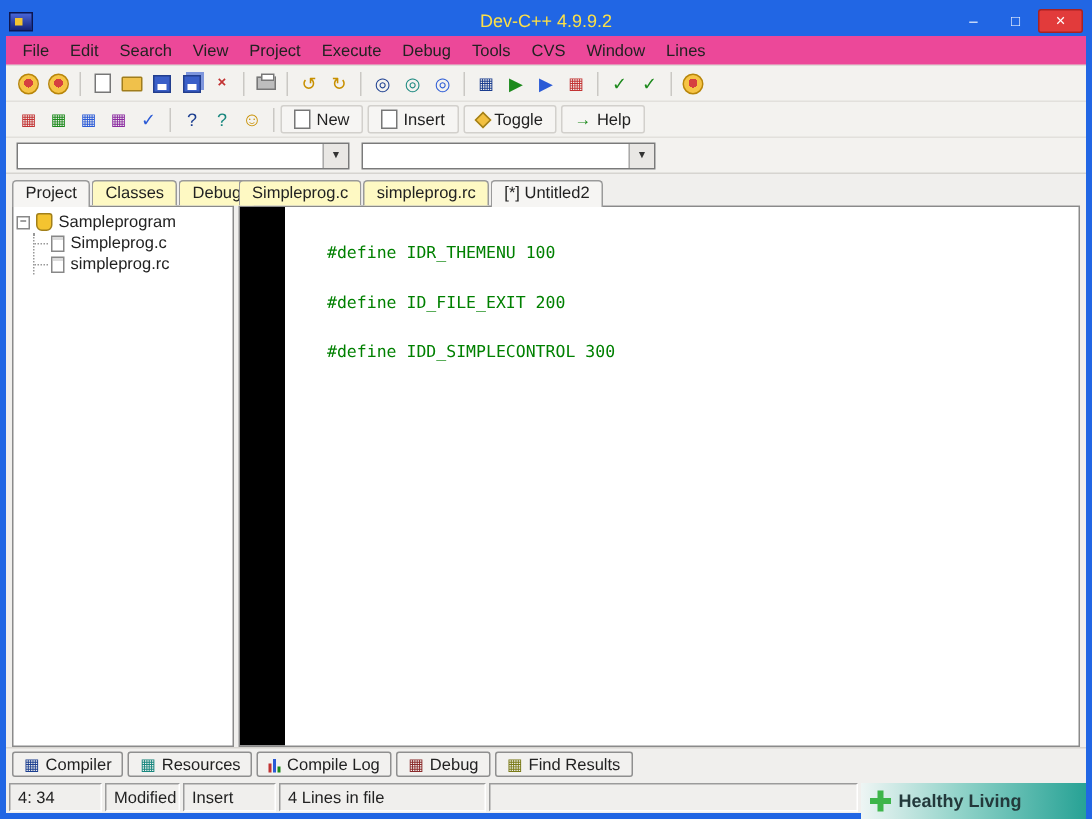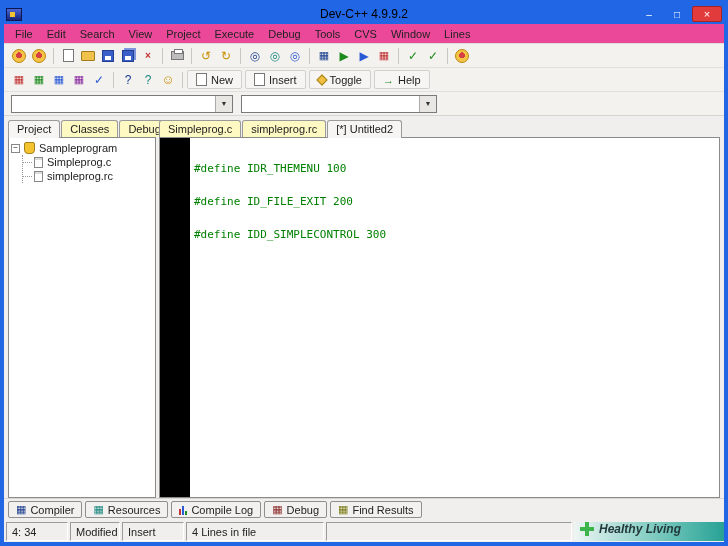--- a/index.html
+++ b/index.html
@@ -5,21 +5,21 @@
   * { box-sizing: border-box; margin: 0; padding: 0; }
   html,body { width:728px; height:546px; }
   body { font-family: "Liberation Sans", sans-serif; font-size: 11px; color:#222; background:#2166e4; }
 
   .window { width:728px; height:546px; border:4px solid #2166e4; display:flex; flex-direction:column; background:#f0efed; }
 
   
   .titlebar { height:20px; background:#2166e4; display:flex; align-items:center; position:relative; flex:0 0 auto; }
   .app-icon { width:16px; height:13px; margin-left:2px; background:linear-gradient(#4a66d8,#16247a); border:1px solid #0d1550; position:relative; }
   .app-icon i { position:absolute; left:3px; top:3px; width:5px; height:5px; background:#f4c430; }
-  .title-text { position:absolute; left:0; right:0; text-align:center; color:#000000; font-size:12px; }
+  .title-text { position:absolute; left:0; right:0; text-align:center; color:#fde047; font-size:12px; }
   .win-controls { margin-left:auto; display:flex; align-items:center; gap:2px; padding-right:2px; }
   .wc { width:26px; height:15px; display:flex; align-items:center; justify-content:center; color:#fff; font-size:10px; cursor:default; }
   .wc.close { width:30px; height:16px; background:#e23b3b; border:1px solid #a82222; border-radius:2px; font-size:11px; }
 
   
   .menubar { height:20px; background:#ec4899; border-bottom:1px solid #dedcd8; display:flex; align-items:center; padding-left:4px; flex:0 0 auto; }
   .menu-item { padding:2px 7px; }
 
   
   .toolbar { height:24px; background:#f3f2ef; border-bottom:1px solid #e2e0dc; display:flex; align-items:center; padding-left:5px; flex:0 0 auto; }
@@ -63,43 +63,43 @@
   .tree { padding:3px 2px; font-size:11px; }
   .tree-row { display:flex; align-items:center; gap:4px; height:14px; }
   .expand { width:9px; height:9px; border:1px solid #888; background:#fff; display:flex; align-items:center; justify-content:center; font-size:8px; line-height:8px; }
   .shield { width:11px; height:12px; background:#f4c430; border:1px solid #a2801a; border-radius:2px 2px 4px 4px; }
   .tree-children { margin-left:11px; border-left:1px dotted #999; }
   .tree-child { position:relative; padding-left:11px; display:flex; align-items:center; gap:4px; height:14px; }
   .tree-child::before { content:""; position:absolute; left:0; top:7px; width:9px; border-top:1px dotted #999; }
   .doc { width:9px; height:11px; background:#fff; border:1px solid #888; box-shadow:inset 0 2px 0 #dcdcdc; }
 
   
-  .editor { display:flex; }
+  .editor { display:flex;gap:24px; }
   .gutter { width:30px; flex:0 0 auto; background:#000; }
   .code { flex:1; font-family:"DejaVu Sans Mono", monospace; font-size:11px; line-height:11px; color:#008000; padding-top:3px; white-space:pre; }
   .code-line { height:11px; padding-left:4px; }
   .code-line.current { background:#cdf2ef; }
   .caret { display:inline-block; width:1px; height:10px; background:#000; vertical-align:middle; }
 
   
   .bottombar { height:22px; flex:0 0 auto; display:flex; align-items:center; padding-left:4px; gap:3px; background:#f0efed; border-top:1px solid #d8d6d2; }
   .btab { display:flex; align-items:center; gap:4px; height:17px; padding:0 7px; background:#f2f1ef; border:1px solid #8f8f8f; border-radius:2px; white-space:nowrap; }
   .bars { display:inline-flex; align-items:flex-end; gap:1px; height:10px; }
   .bars b { width:2px; display:inline-block; }
   .bars b:nth-child(1){ height:6px; background:#c23333; }
   .bars b:nth-child(2){ height:9px; background:#2a5ad6; }
   .bars b:nth-child(3){ height:4px; background:#1c8a1c; }
 
   
   .statusbar { height:22px; flex:0 0 auto; display:flex; align-items:stretch; background:#f0efed; padding:2px 0 1px 2px; gap:2px; }
   .seg { border:1px solid; border-color:#9b9b9b #ffffff #ffffff #9b9b9b; display:flex; align-items:center; padding:0 5px; white-space:nowrap; }
   .seg.s1 { width:62px; } .seg.s2 { width:50px; } .seg.s3 { width:62px; } .seg.s4 { width:138px; }
   .seg.fill { flex:1; }
-  .watermark { width:150px; display:flex; gap:5px; padding:0 6px;
-               background:linear-gradient(90deg,#eef5f4 0%, #8fd2c8 45%, #27a295 100%);font-style:italic; }
+  .watermark { width:150px; display:flex; align-items:center; gap:5px; padding:12px 6px;
+               background:linear-gradient(90deg,#eef5f4 0%, #8fd2c8 45%, #27a295 100%); }
   .hl-plus { position:relative; width:14px; height:14px; flex:0 0 auto; }
   .hl-plus i { position:absolute; background:#3db54a; }
   .hl-plus .pv { left:5px; top:0; width:4px; height:14px; }
   .hl-plus .ph { top:5px; left:0; width:14px; height:4px; }
   .hl-text { font-weight:bold; font-size:12px; color:#23393b; white-space:nowrap; }
 </style>
 </head>
 <body>
 
 <div class="window">

